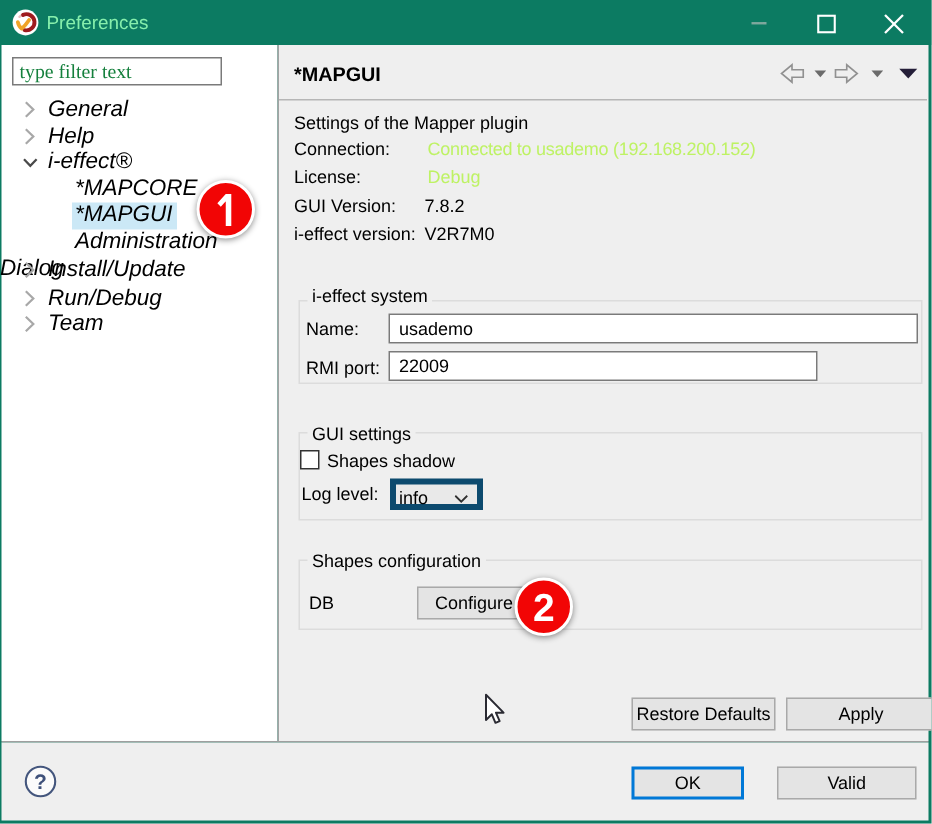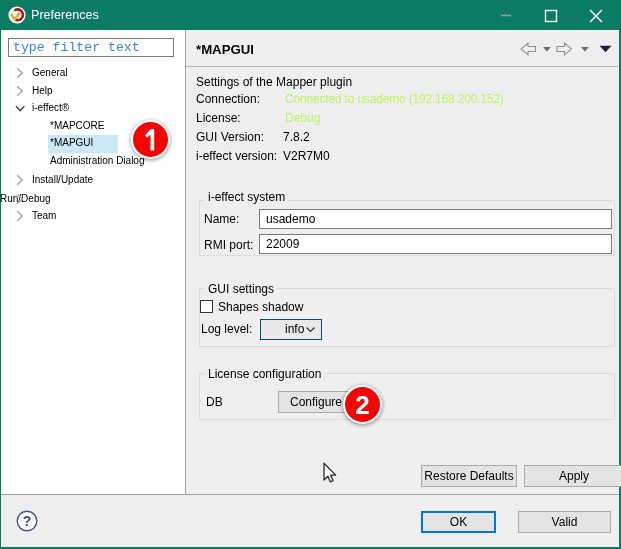--- a/index.html
+++ b/index.html
@@ -1,40 +1,40 @@
 <!DOCTYPE html>
 <html><head>
 <meta charset="utf-8">
 <style>
 * { margin:0; padding:0; box-sizing:border-box; }
 html,body { width:621px; height:549px; overflow:hidden; }
 body { font-family:"Liberation Sans", sans-serif; font-size:12px; color:#000; position:relative; background:#0c7b62; }
 .abs { position:absolute; }
 #titlebar { left:0; top:0; width:621px; height:30px; background:#0c7b62; }
-#title-text { left:31px; top:0; height:30px; line-height:30px; color:#ffffff; font-size:12.6px; }
+#title-text { left:31px; top:0; height:30px; line-height:30px; color:#86efac; font-size:12.6px; }
 #leftpanel { left:1px; top:30px; width:184px; height:464px; background:#ffffff; }
 #divider { left:185px; top:30px; width:1px; height:464px; background:#a3a3a3; }
 #rightpanel { left:186px; top:30px; width:433px; height:464px; background:#efefef; }
 #botbar { left:1px; top:495px; width:618px; height:52px; background:#efefef; }
 #botsep { left:1px; top:494px; width:618px; height:1px; background:#9f9f9f; }
-#filter { left:8px; top:38px; width:166px; height:19px; border:1px solid #7a7a7a; background:#fff; color:#3b82f6; line-height:17px; padding-left:4px; font-size:13.2px; font-family:Liberation Mono, monospace; }
-.trow { position:absolute; height:18px; line-height:18px; left:0; width:184px; font-size:10px; }
+#filter { left:8px; top:38px; width:140px; height:19px; border:1px solid #7a7a7a; background:#fff; color:#15803d; line-height:17px; padding-left:4px; font-size:13.2px; font-family:Liberation Serif, serif; }
+.trow { position:absolute; height:18px; line-height:18px; left:0; width:184px; font-size:15px;font-style:italic; }
 .hl { position:absolute; left:48px; top:135px; width:70px; height:18px; background:#cbe8f6; }
 .badge { position:absolute; border-radius:50%; background:#f20505; border:2px solid #fff; box-shadow:0 1px 4px rgba(0,0,0,0.45); color:#fff; font-weight:bold; text-align:center; }
 #hdr { left:196px; top:42px; font-weight:bold; font-size:13.2px; }
 #hdrsep { left:186px; top:66px; width:432px; height:1px; background:#b6b6b6; }
 .lbl { position:absolute; }
 .grn { color:#bef264; }
 fieldset,.fs { position:absolute; border:1px solid #dcdcdc; }
 .legend { position:absolute; background:#efefef; padding:0 3px; }
 .tf { position:absolute; background:#fff; border:1px solid #7a7a7a; line-height:18px; padding-left:6px; }
 .btn { position:absolute; background:#e4e4e4; border:1px solid #a9a9a9; text-align:center; }
 #ok { border:2px solid #0078d7; }
 .cb { position:absolute; left:200px; top:300px; width:13px; height:13px; background:#fff; border:1px solid #333; }
-#combo { position:absolute; left:260px; top:319px; width:62px; height:21px; background:#e9e9e9; border:1px solid #0c4a6e; line-height:19px; padding-left:24px; }
+#combo { position:absolute; left:260px; top:319px; width:62px; height:21px; background:#e9e9e9; border:4px solid #0c4a6e; line-height:19px; padding-left:2px; }
 </style>
 </head>
 <body>
 
 <div class="abs" id="titlebar"></div>
 <svg class="abs" style="left:8px; top:6px;" width="18" height="18" viewBox="0 0 18 18">
   <circle cx="9" cy="9" r="8.6" fill="#fff"></circle>
   <path d="M5.0,5.2 A5.5,5.5 0 0 1 7.4,3.8" stroke="#e8c0c0" stroke-width="1.6" fill="none" stroke-linecap="round"></path>
   <path d="M7.4,3.9 A5.4,5.4 0 1 1 8.4,14.1" stroke="#9e1b1e" stroke-width="2.6" fill="none" stroke-linecap="round"></path>
   <path d="M3.9,8.8 Q4.5,11.7 6.5,13.1 Q8.9,11.0 11.4,7.3" stroke="#f0a428" stroke-width="2.5" fill="none" stroke-linecap="round" stroke-linejoin="round"></path>
@@ -50,21 +50,21 @@
 <div class="abs" id="leftpanel"></div>
 <input class="abs" id="filter" value="type filter text" readonly="" style="">
 <div class="hl"></div>
 <div class="trow" style="top:64px;"><span style="margin-left:32px;">General</span></div>
 <div class="trow" style="top:82px;"><span style="margin-left:32px;">Help</span></div>
 <div class="trow" style="top:99px;"><span style="margin-left:32px;">i-effect®</span></div>
 <div class="trow" style="top:117px;"><span style="margin-left:50px;">*MAPCORE</span></div>
 <div class="trow" style="top:134px;"><span style="margin-left:50px;">*MAPGUI</span></div>
 <div class="trow" style="top:152px;"><span style="margin-left:50px;">Administration Dialog</span></div>
 <div class="trow" style="top:171px;"><span style="margin-left:32px;">Install/Update</span></div>
-<div class="trow" style="top:190px;"><span style="text-align:center;">Run/Debug</span></div>
+<div class="trow" style="top:190px;"><span style="margin-left:32px;text-align:center;">Run/Debug</span></div>
 <div class="trow" style="top:207px;"><span style="margin-left:32px;">Team</span></div>
 <svg class="abs" style="left:16px; top:67px;" width="9" height="12">
     <polyline points="1.2,1.2 6.2,6 1.2,10.8" stroke="#a8a8a8" stroke-width="1.5" fill="none"></polyline>
   </svg>
 <svg class="abs" style="left:16px; top:85px;" width="9" height="12">
     <polyline points="1.2,1.2 6.2,6 1.2,10.8" stroke="#a8a8a8" stroke-width="1.5" fill="none"></polyline>
   </svg>
 <svg class="abs" style="left:15px; top:105px;" width="11" height="8">
     <polyline points="1,1.2 5.2,5.6 9.4,1.2" stroke="#4a4a4a" stroke-width="1.5" fill="none"></polyline>
   </svg>
@@ -103,35 +103,35 @@
 <div class="lbl" style="left:196px; top:130px;">GUI Version:</div>
 <div class="lbl" style="left:283px; top:130px;">7.8.2</div>
 <div class="lbl" style="left:196px; top:149px;">i-effect version:</div>
 <div class="lbl" style="left:283px; top:149px;">V2R7M0</div>
 
 <div class="fs" style="left:199px; top:200px; width:416px; height:56px;"></div>
 <div class="legend" style="left:205px; top:190px;">i-effect system</div>
 <div class="lbl" style="left:204px; top:212px;">Name:</div>
 <div class="tf" style="left:259px; top:209px; width:353px; height:20px;">usademo</div>
 <div class="lbl" style="left:204px; top:238px;">RMI port:</div>
-<div class="tf" style="left:259px; top:234px; width:353px; height:20px;">22009</div>
+<div class="tf" style="left:259px; top:234px; width:286px; height:20px;">22009</div>
 
 <div class="fs" style="left:199px; top:288px; width:416px; height:59px;"></div>
 <div class="legend" style="left:205px; top:282px;">GUI settings</div>
 <div class="cb"></div>
 <div class="lbl" style="left:218px; top:300px;">Shapes shadow</div>
 <div class="lbl" style="left:201px; top:322px;">Log level:</div>
 <div id="combo">info
   <svg style="position:absolute; right:6px; top:7px;" width="9" height="6">
       <polyline points="0.5,0.5 4.5,4.5 8.5,0.5" stroke="#303030" stroke-width="1.2" fill="none"></polyline>
     </svg>
 </div>
 
 <div class="fs" style="left:199px; top:373px; width:416px; height:47px;"></div>
-<div class="legend" style="left:205px; top:367px;">License configuration</div>
+<div class="legend" style="left:205px; top:367px;">Shapes configuration</div>
 <div class="lbl" style="left:206px; top:395px;">DB</div>
 <div class="btn" style="left:278px; top:391px; width:76px; height:22px; line-height:20px;">Configure</div>
 <div class="badge" style="left:343px; top:385px; width:39px; height:39px; font-size:26px; line-height:37px;">2</div>
 
 <div class="btn" style="left:421px; top:465px; width:96px; height:22px; line-height:20px;">Restore Defaults</div>
 <div class="btn" style="left:524px; top:465px; width:100px; height:22px; line-height:20px;">Apply</div>
 
 <svg class="abs" style="left:323px; top:462px;" width="14" height="21" viewBox="0 0 14 21">
   <path d="M1,1.2 L1,18 L4.9,14.2 L7.3,19.9 L10.1,18.7 L7.6,13.1 L12.7,13.1 Z" fill="#fff" stroke="#2b2b33" stroke-width="1.3" stroke-linejoin="round"></path>
 </svg>

